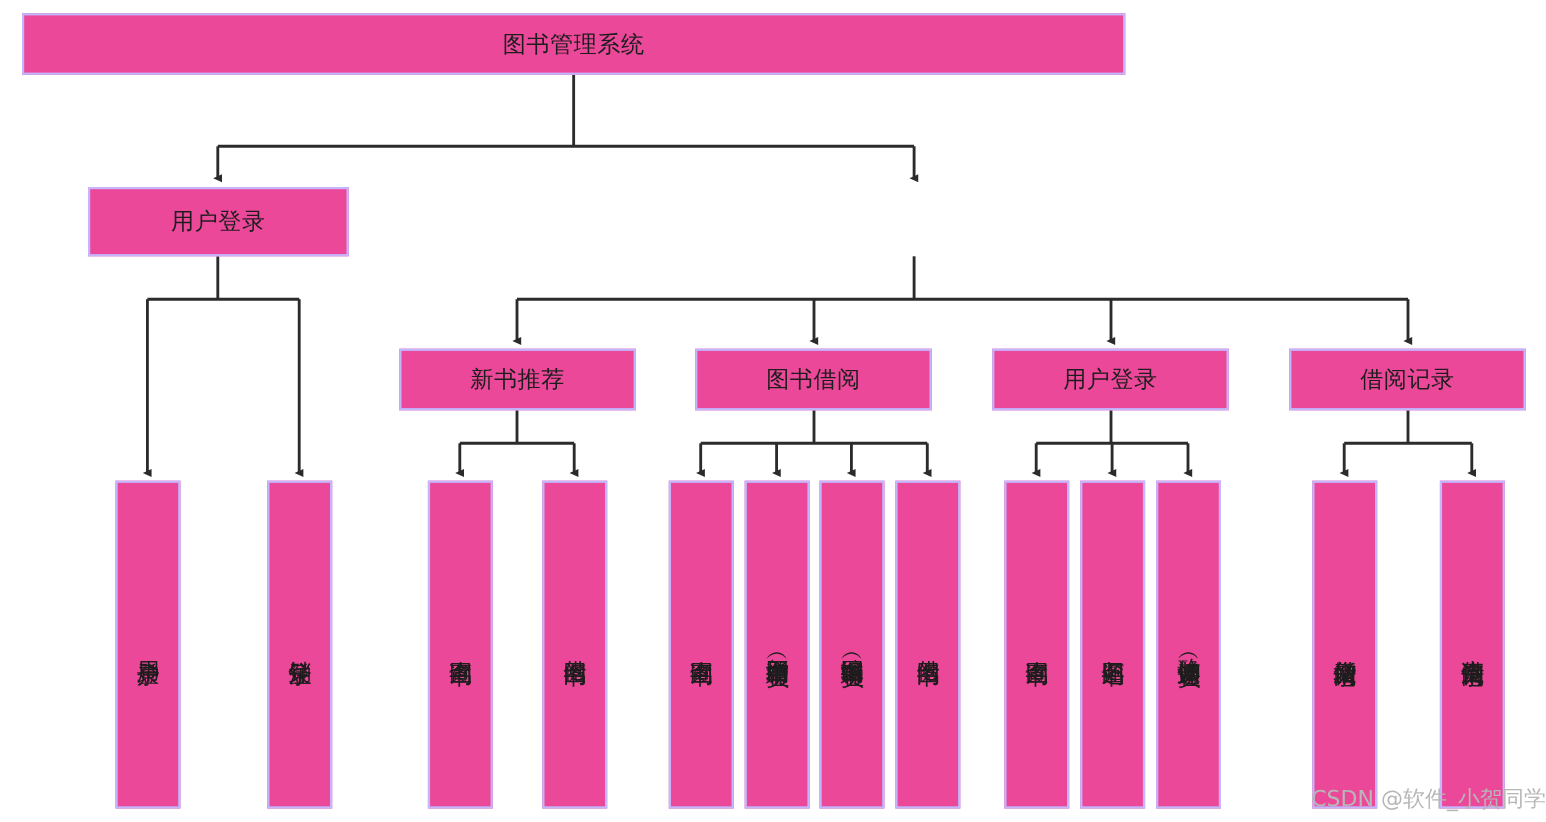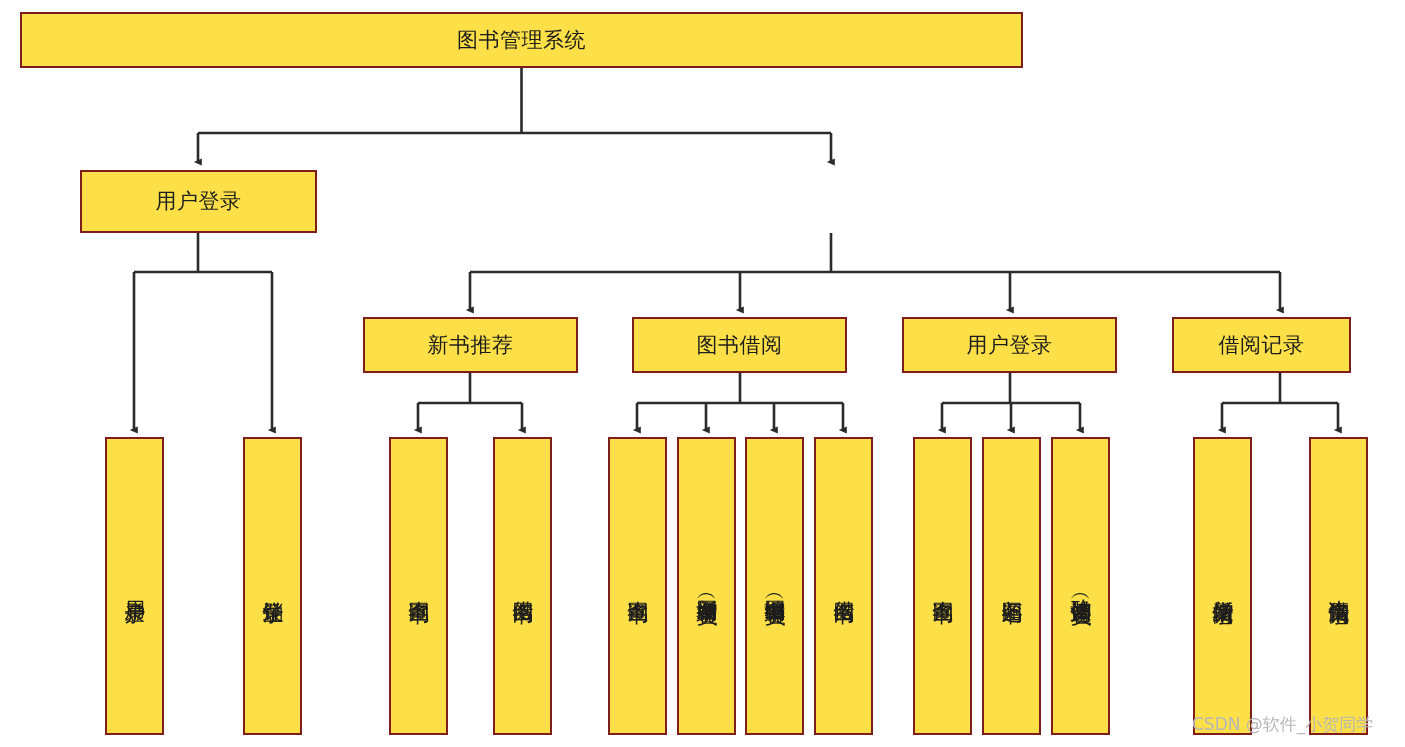--- a/index.html
+++ b/index.html
@@ -23,22 +23,22 @@
     position: absolute;
     left: 0;
     top: 0;
     width: 1405px;
     height: 747px;
     pointer-events: none;
   }
   .node {
     position: absolute;
     box-sizing: border-box;
-    background: #fde047;
-    border: 2px solid #7f1d1d;
+    background: #ec4899;
+    border: 2px solid #c4b5fd;
     display: flex;
     align-items: center;
     justify-content: center;
     z-index: 2;
   }
   .node-label {
     font-size: 21px;
     line-height: 1.06;
     letter-spacing: 0.5px;
     color: #1d1d1d;
@@ -60,21 +60,21 @@
     text-orientation: upright;
     font-size: 21px;
     line-height: 1.18;
     letter-spacing: 1px;
     max-height: 100%;
   }
   .watermark {
     position: absolute;
     left: 1192px;
     top: 713px;
-    font-size: 17px;
+    font-size: 20px;
     color: #b7b7b7;
     white-space: nowrap;
     z-index: 5;
     font-family: "DejaVu Sans", "Liberation Sans", sans-serif;
   }
 </style>
 </head>
 <body>
 
 <div id="diagram-root">
@@ -139,21 +139,21 @@
 
   <div class="node horiz" style="left:632px; top:317px; width:215px; height:56px;">
     <span class="node-label">图书借阅</span>
   </div>
   <div class="node horiz" style="left:363px; top:317px; width:215px; height:56px;">
     <span class="node-label">新书推荐</span>
   </div>
   <div class="node horiz" style="left:902px; top:317px; width:215px; height:56px;">
     <span class="node-label">用户登录</span>
   </div>
-  <div class="node horiz" style="left:1172px; top:317px; width:179px; height:56px;">
+  <div class="node horiz" style="left:1172px; top:317px; width:215px; height:56px;">
     <span class="node-label">借阅记录</span>
   </div>
 
   <div class="node vert" style="left:105px; top:437px; width:59px; height:298px;">
     <span class="node-label">用户登录</span>
   </div>
   <div class="node vert" style="left:243px; top:437px; width:59px; height:298px;">
     <span class="node-label">注销登录</span>
   </div>
 

